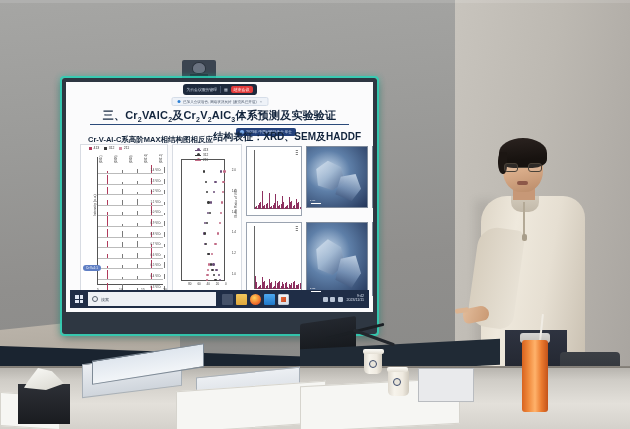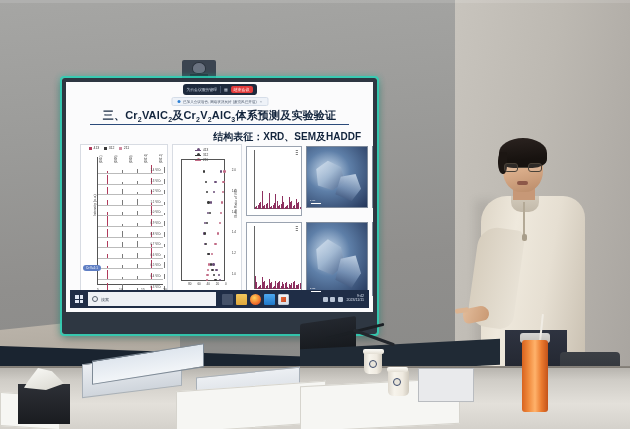--- a/index.html
+++ b/index.html
@@ -454,20 +454,27 @@
           <span class="vc-dot"></span>
           <span class="vc-notice-text">已加入会议语音, 网络状况良好 (麦克风已开启)</span>
           <span class="vc-close">×</span>
         </div>
 
         <div class="slide-title">
           <span id="title-rich">三、Cr<sub>2</sub>VAlC<sub>2</sub>及Cr<sub>2</sub>V<sub>2</sub>AlC<sub>3</sub>体系预测及实验验证</span>
         </div>
         <div class="title-rule"></div>
 
+        <div class="subtitle-row">
+          <span class="subtitle">Cr-V-Al-C系高阶MAX相结构图相反应</span>
+          <span class="badge-blue">
+            <i class="badge-ic"></i>
+            <em style="font-style:normal">2023年 中国硅酸盐学会 年会</em>
+          </span>
+        </div>
 
         <div class="sec-label">结构表征：XRD、SEM及HADDF</div>
 
         <div class="panel-xrd">
           <div class="xrd-legend" id="xrd-legend">
               <span class="lg"><i style="background:#b03a5b"></i>413</span>
               <span class="lg"><i style="background:#3a3a3a"></i>312</span>
               <span class="lg"><i style="background:#d08aa0"></i>211</span>
             </div>
           <div class="xrd-ylab" id="xrd-ylab">Intensity (a.u.)</div>

